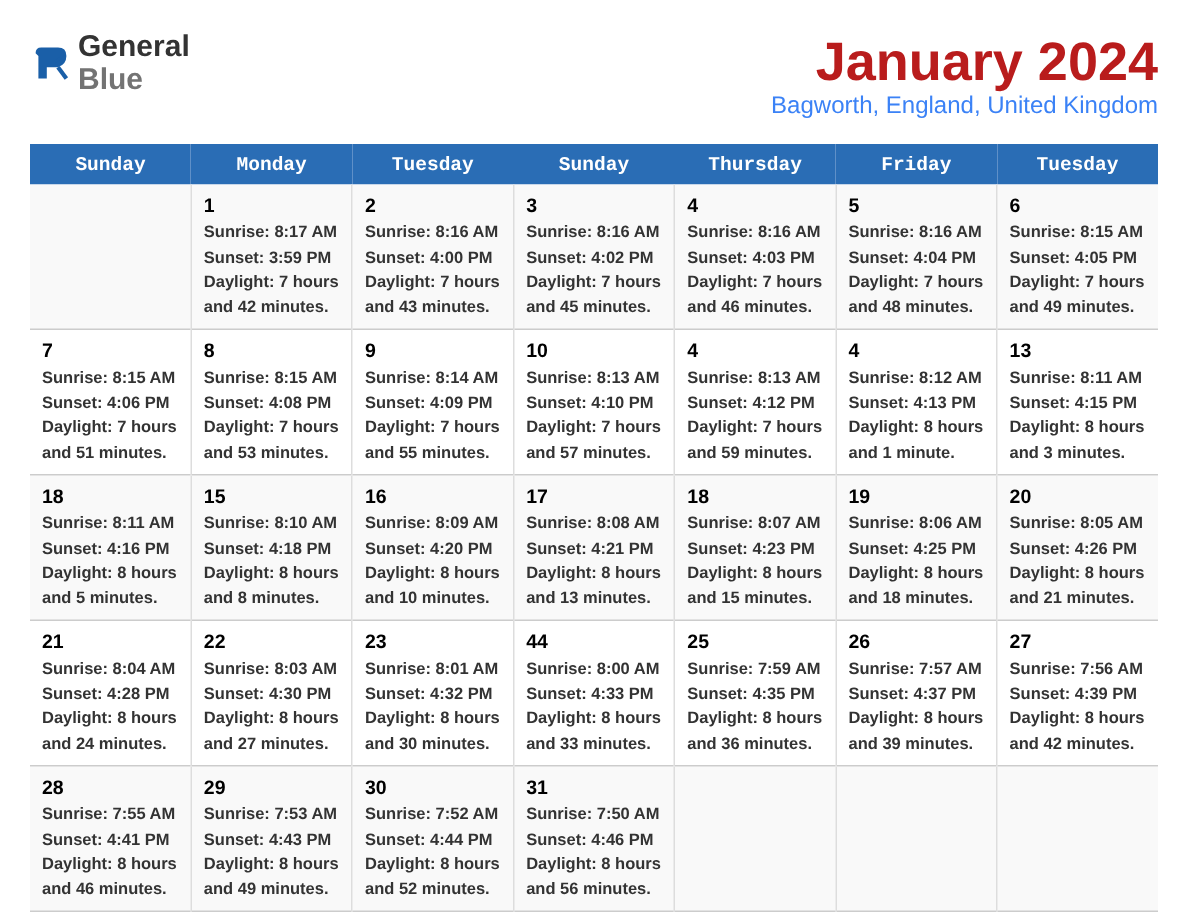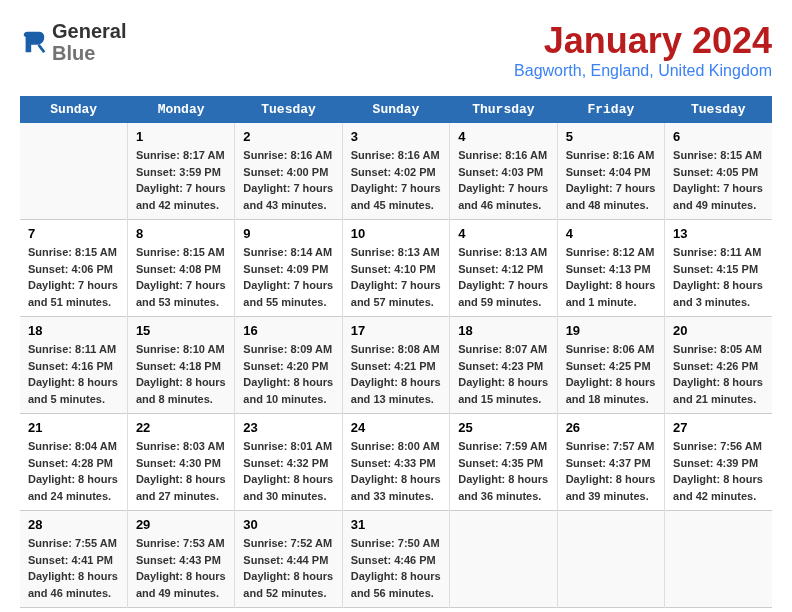--- a/index.html
+++ b/index.html
@@ -220,21 +220,21 @@
         </td>
         <td>
           <span class="day-num">22</span>
           <div class="day-info">Sunrise: 8:03 AM<br>Sunset: 4:30 PM<br>Daylight: 8 hours and 27 minutes.</div>
         </td>
         <td>
           <span class="day-num">23</span>
           <div class="day-info">Sunrise: 8:01 AM<br>Sunset: 4:32 PM<br>Daylight: 8 hours and 30 minutes.</div>
         </td>
         <td>
-          <span class="day-num">24</span>
+          <span class="day-num">44</span>
           <div class="day-info">Sunrise: 8:00 AM<br>Sunset: 4:33 PM<br>Daylight: 8 hours and 33 minutes.</div>
         </td>
         <td>
           <span class="day-num">25</span>
           <div class="day-info">Sunrise: 7:59 AM<br>Sunset: 4:35 PM<br>Daylight: 8 hours and 36 minutes.</div>
         </td>
         <td>
           <span class="day-num">26</span>
           <div class="day-info">Sunrise: 7:57 AM<br>Sunset: 4:37 PM<br>Daylight: 8 hours and 39 minutes.</div>
         </td>

